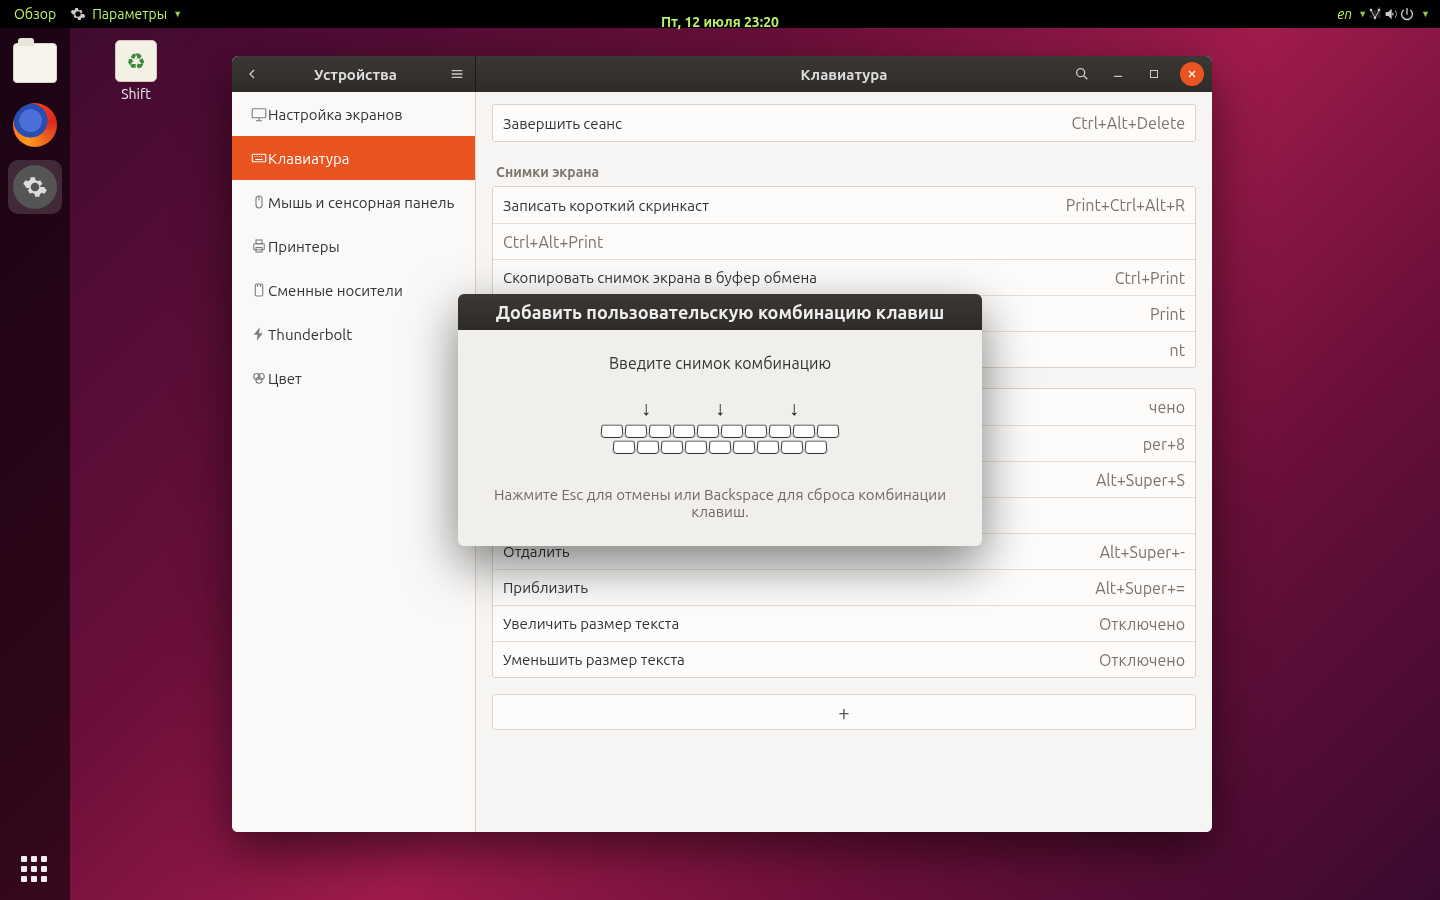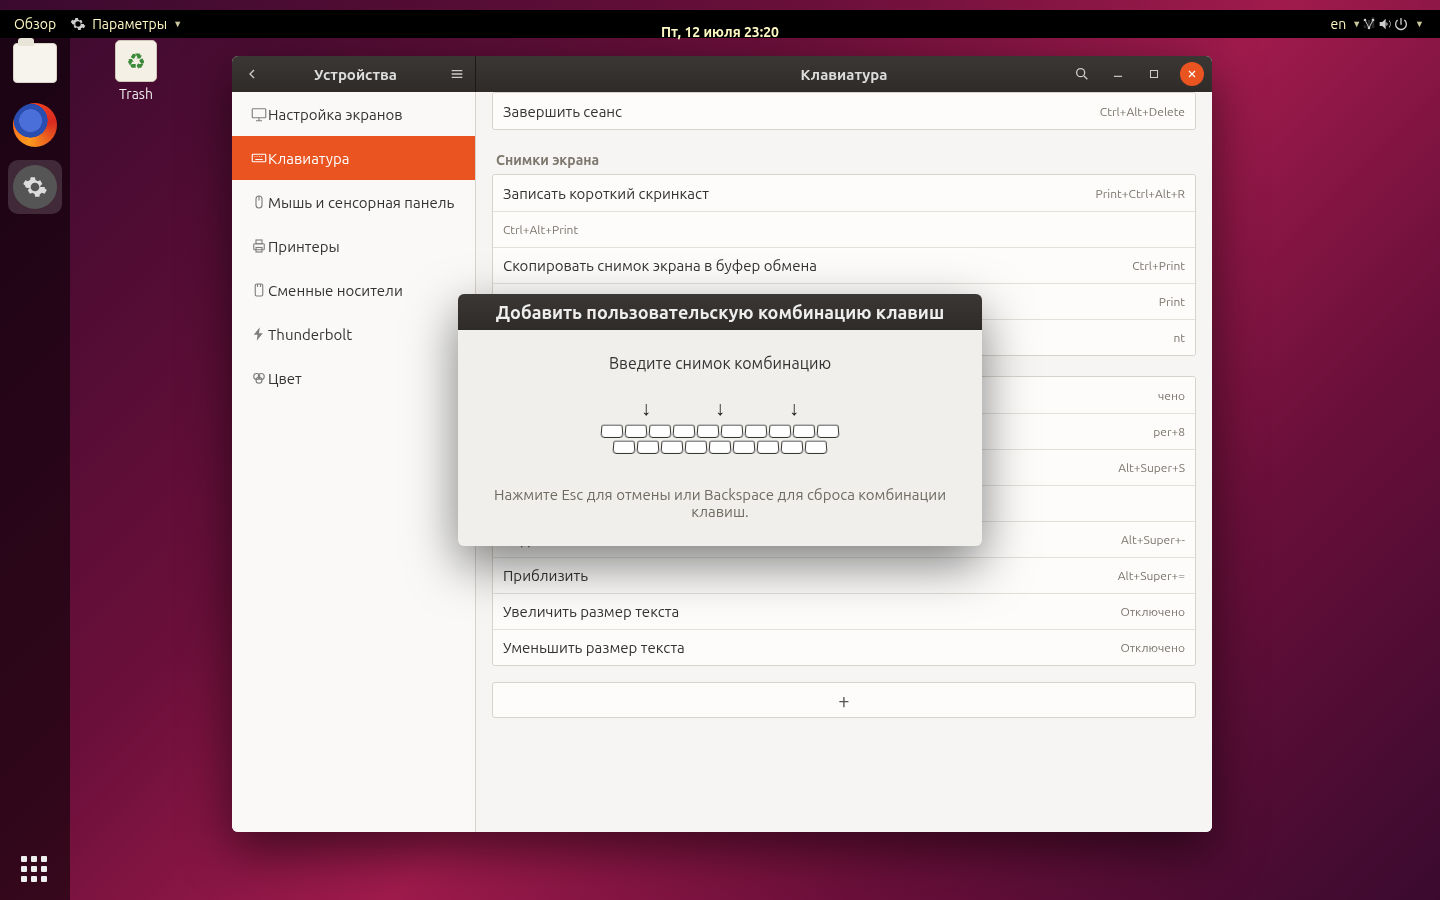--- a/index.html
+++ b/index.html
@@ -1,22 +1,22 @@
 <!DOCTYPE html>
 <html><head>
 <meta charset="utf-8">
 <style>
   * { box-sizing: border-box; margin: 0; padding: 0; }
   html, body { width: 1440px; height: 900px; overflow: hidden; font-family: "Ubuntu", "Noto Sans", sans-serif; }
   body { background: linear-gradient(135deg, #3a0a2e 0%, #6a0f3a 35%, #a01b4c 55%, #6a0f3a 75%, #3a0a2e 100%); position: relative; }
   
-  .topbar { position: absolute; top:10px; left:0; right:0; height:28px; background:#000; color:#fef9c3; display:flex; align-items:center; font-size:14px; z-index:10; }
+  .topbar { position: absolute; top:0; left:0; right:0; height:28px; background:#000; color:#bef264; display:flex; align-items:center; font-size:14px; z-index:10; }
   .topbar .left { display:flex; align-items:center; gap:14px; padding-left:14px; }
   .topbar .center { position:absolute; left:50%; transform:translateX(-50%); font-weight:600;margin-top:15px; }
-  .topbar .right { margin-left:auto; display:flex; align-items:center; padding-right:16px; }
+  .topbar .right { margin-left:auto; display:flex; align-items:center; padding-right:10px;font-style:italic; }
   .topbar .btn { display:flex; align-items:center; gap:6px; cursor:pointer; }
   .tri-down { font-size:9px; opacity:.8; }
   .status-icon { width:16px; height:16px; display:inline-flex; align-items:center; justify-content:center; }
   
   .dock { position:absolute; top:28px; left:0; bottom:0; width:70px; background:rgba(0,0,0,0.55); display:flex; flex-direction:column; align-items:center; padding-top:8px; gap:8px; z-index:5; }
   .dock .launcher { width:54px; height:54px; border-radius:10px; display:flex; align-items:center; justify-content:center; }
   .dock .launcher.active { background:rgba(255,255,255,0.15); }
   .dock .grid-icon { position:absolute; bottom:16px; left:0; right:0; display:flex; justify-content:center; }
   .grid9 { width:28px; height:28px; display:grid; grid-template-columns:repeat(3,6px); grid-template-rows:repeat(3,6px); gap:4px; }
   .grid9 span { background:#eee; border-radius:1px; }
@@ -45,21 +45,21 @@
   .sb-item { height:44px; display:flex; align-items:center; padding:0 18px; font-size:15px; color:#333; cursor:pointer; }
   .sb-item.active { background:#e95420; color:#fff; }
   .sb-item .sb-icon { width:18px; height:18px; display:flex; align-items:center; justify-content:center; opacity:.75; }
   .sb-item.active .sb-icon { opacity:1; }
   .content { flex:1; background:#f6f5f3; overflow:auto; padding:0 16px 16px 16px; }
   .section-title { font-size:14px; font-weight:700; color:#7d776e; margin:22px 4px 6px; }
   .row { display:flex; align-items:center; height:36px; border-top:1px solid #e3e0da; padding:0 10px; font-size:15px; color:#333; cursor:pointer; background:#fdfcfb; }
   .row:first-of-type { border-top:none; }
   .rows-box { border:1px solid #d8d4cd; border-radius:3px; overflow:hidden; }
   .row .label { flex:1; }
-  .row .accel { color:#7a746b; font-size:12px; }
+  .row .accel { color:#7a746b; font-size:16px; }
   .add-row { height:36px; display:flex; align-items:center; justify-content:center; border:1px solid #d8d4cd; border-radius:3px; margin-top:16px; font-size:20px; color:#555; cursor:pointer; background:#fdfcfb; }
   
   .modal-shim { position:absolute; inset:0; z-index:50; display:flex; align-items:center; justify-content:center; pointer-events:none; }
   .modal { width:524px; background:#f1efec; border-radius:6px; box-shadow:0 18px 50px rgba(0,0,0,0.5); overflow:hidden; pointer-events:auto; margin-top:-60px; }
   .modal-hdr { height:36px; background:linear-gradient(#3a3734,#2e2b28); color:#eee; display:flex; align-items:center; justify-content:center; font-weight:600; font-size:18px; }
   .modal-body { padding:24px 20px 26px; text-align:center; }
   .modal-prompt { font-size:16px; color:#333; }
   .kbd-illus { margin:24px auto 8px; width:260px; height:72px; display:flex; flex-direction:column; align-items:center; }
   .arrows { display:flex; gap:64px; font-size:20px; color:#222; font-weight:bold; margin-bottom:4px; }
   .keys { display:flex; flex-direction:column; gap:2px; }
@@ -142,21 +142,21 @@
         <span></span>
         <span></span>
         <span></span>
         <span></span>
       </div>
   </div>
 </div>
 
 <div class="desktop-icon">
   <div class="trash-glyph">♻</div>
-  <div>Trash</div>
+  <div>Shift</div>
 </div>
 
 <div class="win">
   <div class="win-header">
     <div class="hdr-left">
       <div class="hdr-back">
         <svg viewBox="0 0 24 24" width="16" height="16" fill="none" stroke="#ccc" stroke-width="2">
             <path d="M15 6l-6 6 6 6"></path>
           </svg>
       </div>
@@ -256,21 +256,21 @@
               <circle cx="9" cy="10" r="4"></circle>
               <circle cx="15" cy="10" r="4"></circle>
               <circle cx="12" cy="15" r="4"></circle>
             </svg>
           </span>
         <span>Цвет</span>
       </div>
     </div>
 
     <div class="content">
-      <div class="rows-box" style="">
+      <div class="rows-box" style="margin-top:12px">
         <div class="row">
           <span class="label">Завершить сеанс</span>
           <span class="accel">Ctrl+Alt+Delete</span>
         </div>
       </div>
 
       <div class="section-title">Снимки экрана</div>
       <div class="rows-box">
         <div class="row">
             <span class="label">Записать короткий скринкаст</span>

